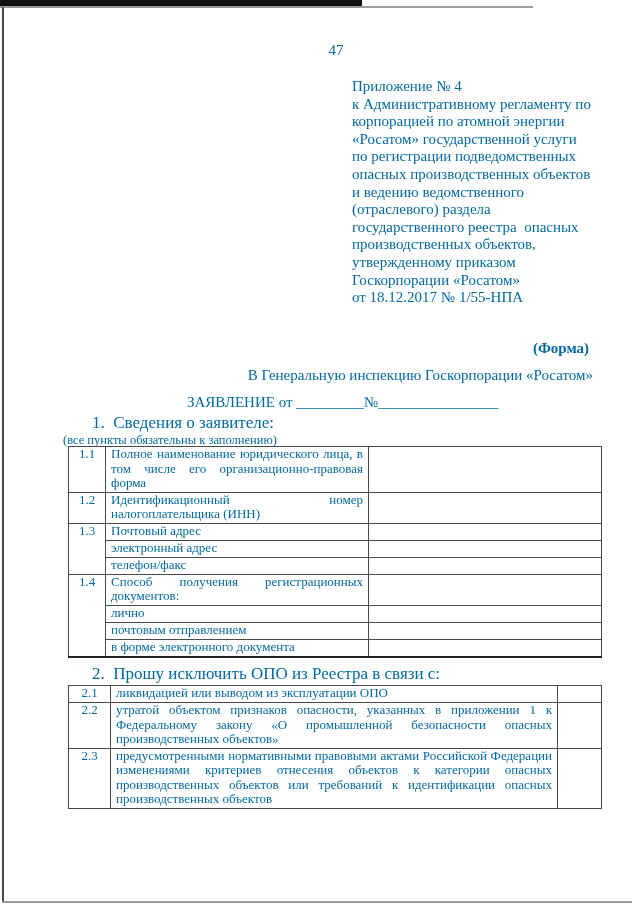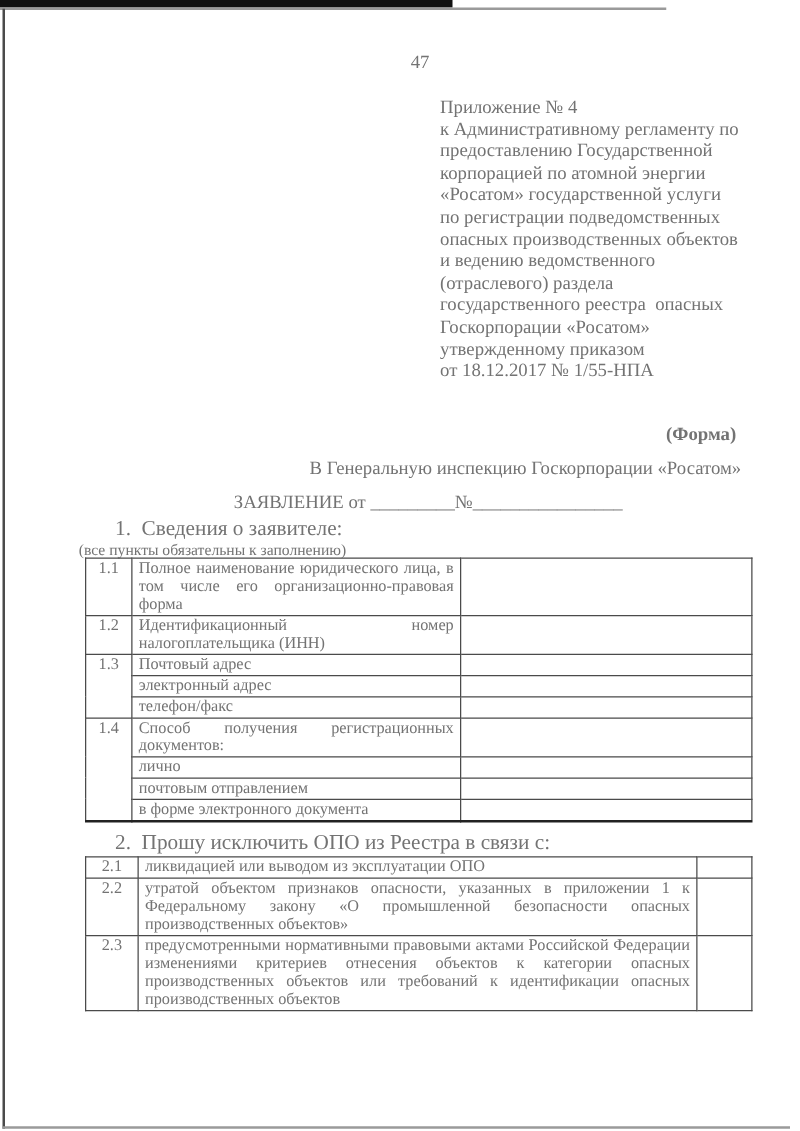--- a/index.html
+++ b/index.html
@@ -1,18 +1,18 @@
 <!DOCTYPE html>
 <html><head>
 <meta charset="utf-8">
 <style>
   html,body{margin:0;padding:0;background:#fff;}
   .page{
     position:relative;width:632px;height:905px;background:#fff;overflow:hidden;
-    font-family:"Liberation Serif","DejaVu Serif",serif;color:#737373;
+    font-family:"Liberation Serif","DejaVu Serif",serif;color:#0369a1;
   }
   
   .frame-top-bar{position:absolute;left:0;top:0;width:362px;height:6px;background:#111;}
   .frame-top-line{position:absolute;left:0;top:6px;width:533px;height:2px;background:#9a9a9a;}
   .frame-left-line{position:absolute;left:2px;top:7px;width:2px;height:896px;background:#4a4a4a;}
   .frame-right-line{position:absolute;left:634px;top:0;width:3px;height:905px;background:#1c1c1c;}
   .frame-bottom-line{position:absolute;left:2px;top:901px;width:636px;height:2px;background:#9a9a9a;}
 
   .page-num{position:absolute;left:300px;top:42px;width:72px;text-align:center;font-size:15px;}
   .appendix{position:absolute;left:352px;top:78px;font-size:15px;line-height:17.6px;}
@@ -58,30 +58,30 @@
   <div class="frame-top-line"></div>
   <div class="frame-left-line"></div>
   <div class="frame-right-line"></div>
   <div class="frame-bottom-line"></div>
 
   <div class="page-num">47</div>
 
   <div class="appendix">
     <div>Приложение № 4</div>
     <div>к Административному регламенту по</div>
-    <div>предоставлению Государственной</div>
     <div>корпорацией по атомной энергии</div>
     <div>«Росатом» государственной услуги</div>
     <div>по регистрации подведомственных</div>
     <div>опасных производственных объектов</div>
     <div>и ведению ведомственного</div>
     <div>(отраслевого) раздела</div>
     <div>государственного реестра  опасных</div>
+    <div>производственных объектов,</div>
+    <div>утвержденному приказом</div>
     <div>Госкорпорации «Росатом»</div>
-    <div>утвержденному приказом</div>
     <div>от 18.12.2017 № 1/55-НПА</div>
   </div>
 
   <div class="forma">(Форма)</div>
 
   <div class="addressee">В Генеральную инспекцию Госкорпорации «Росатом»</div>
 
   <div class="statement"><span>ЗАЯВЛЕНИЕ</span> <span>от</span> <span class="blank">_________</span><span>№</span><span class="blank">________________</span></div>
 
   <div class="s-heading s1-heading">1.  Сведения о заявителе:</div>

